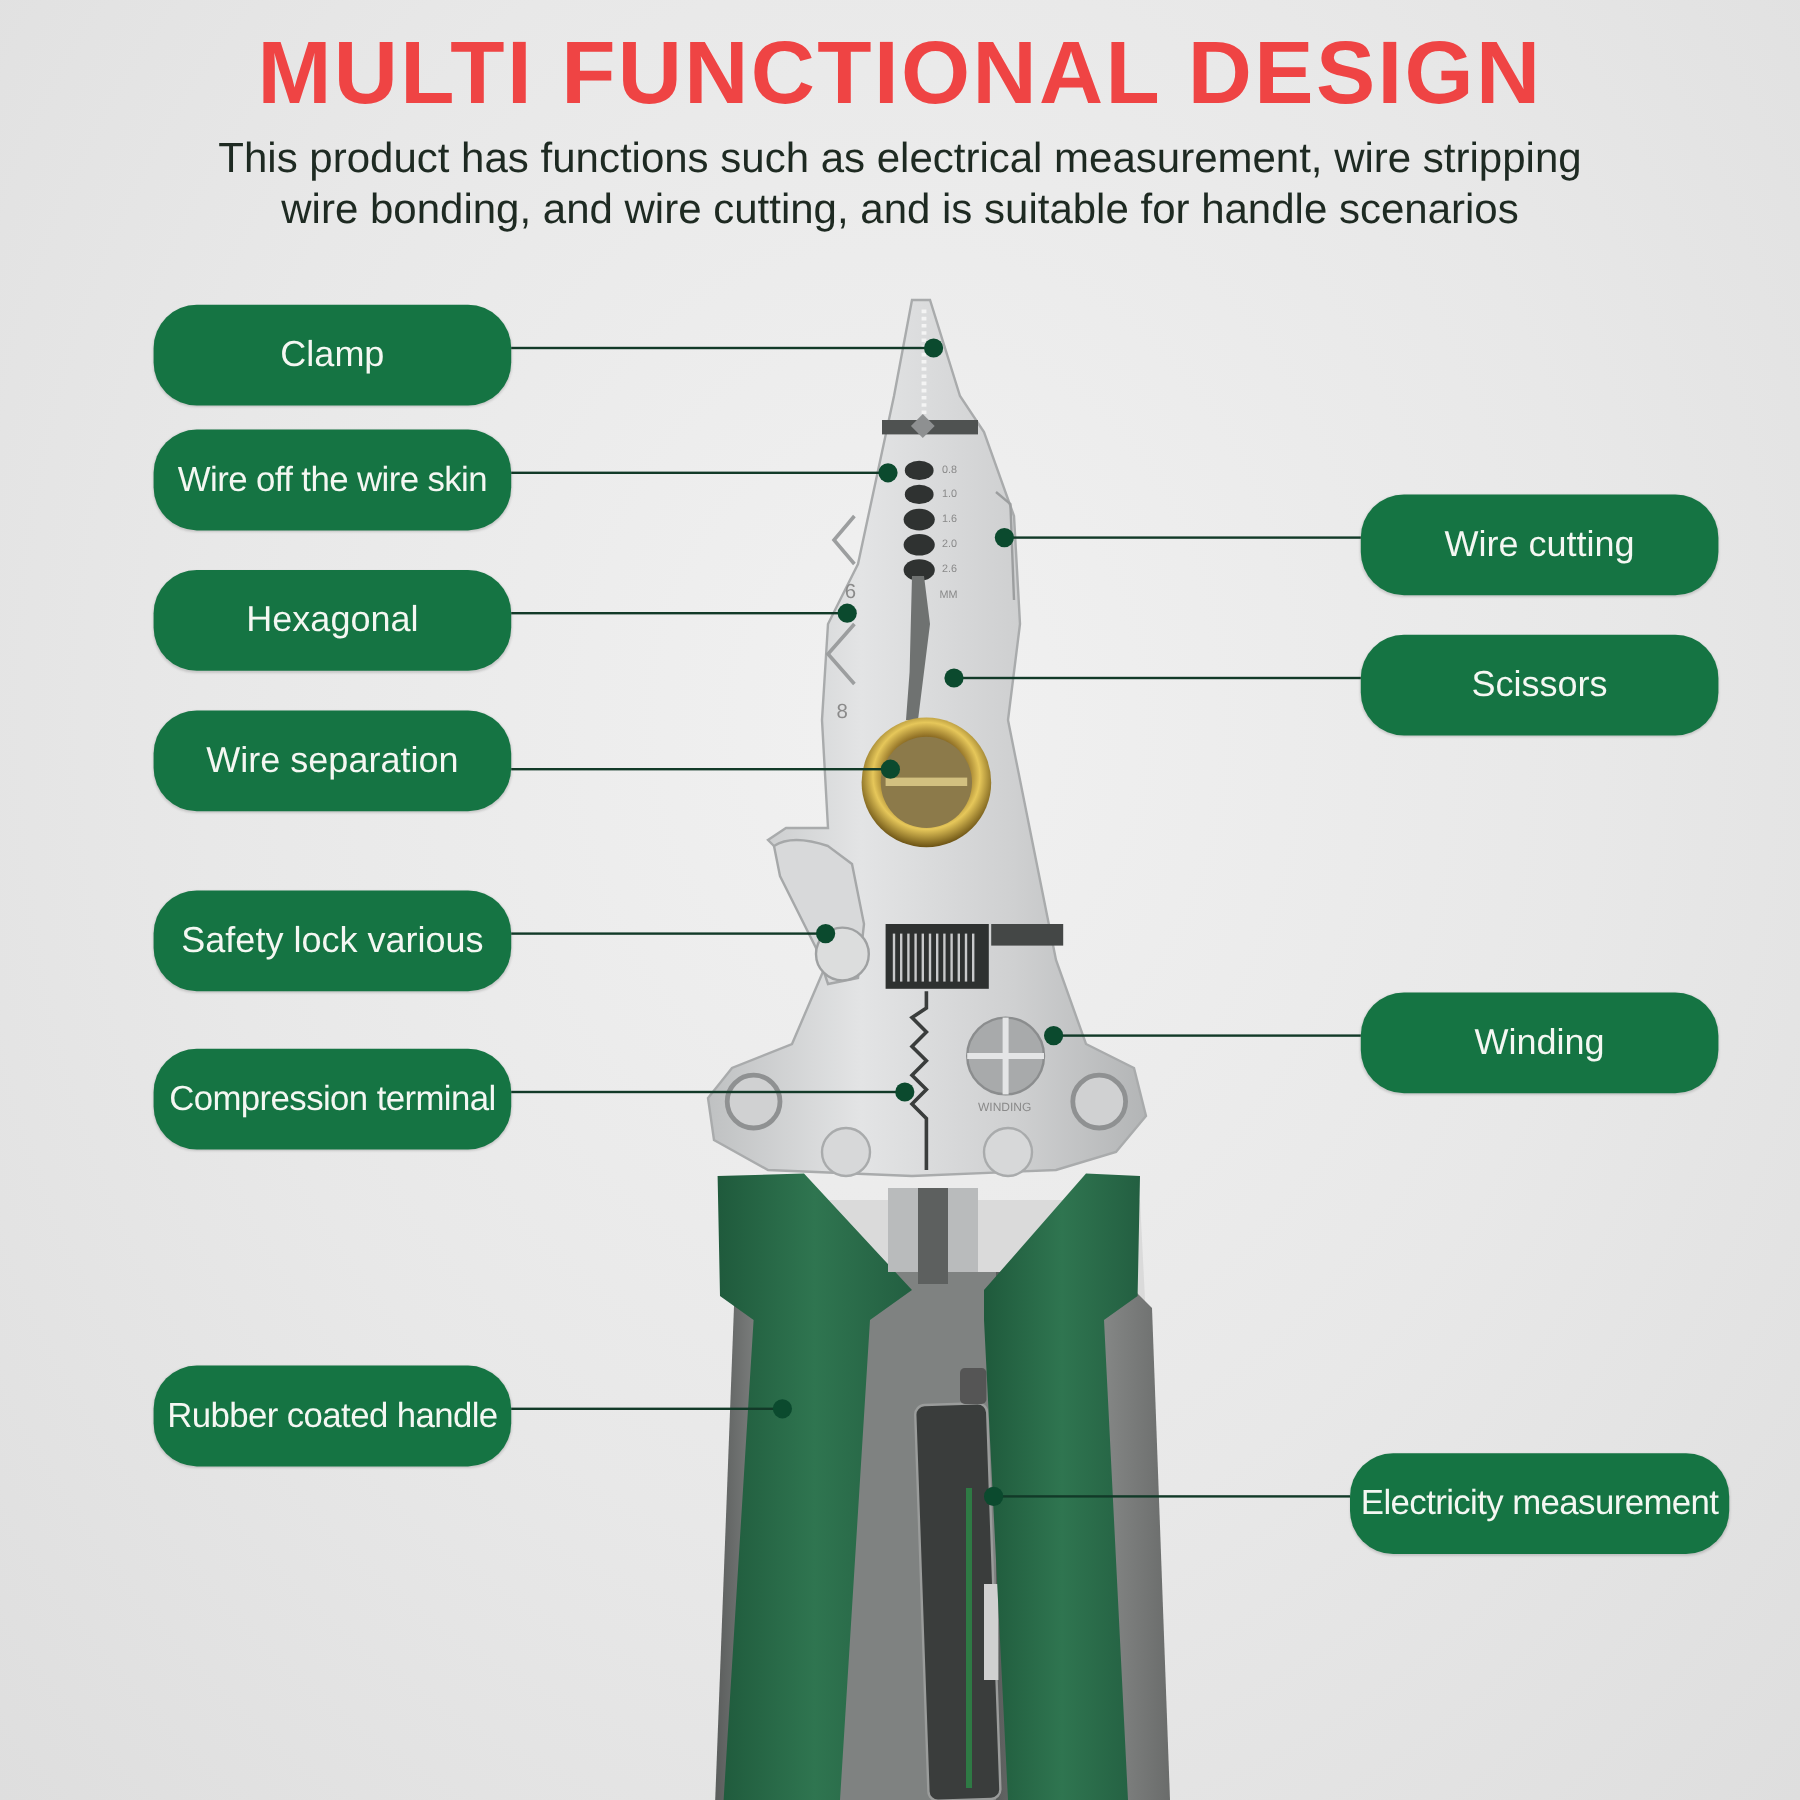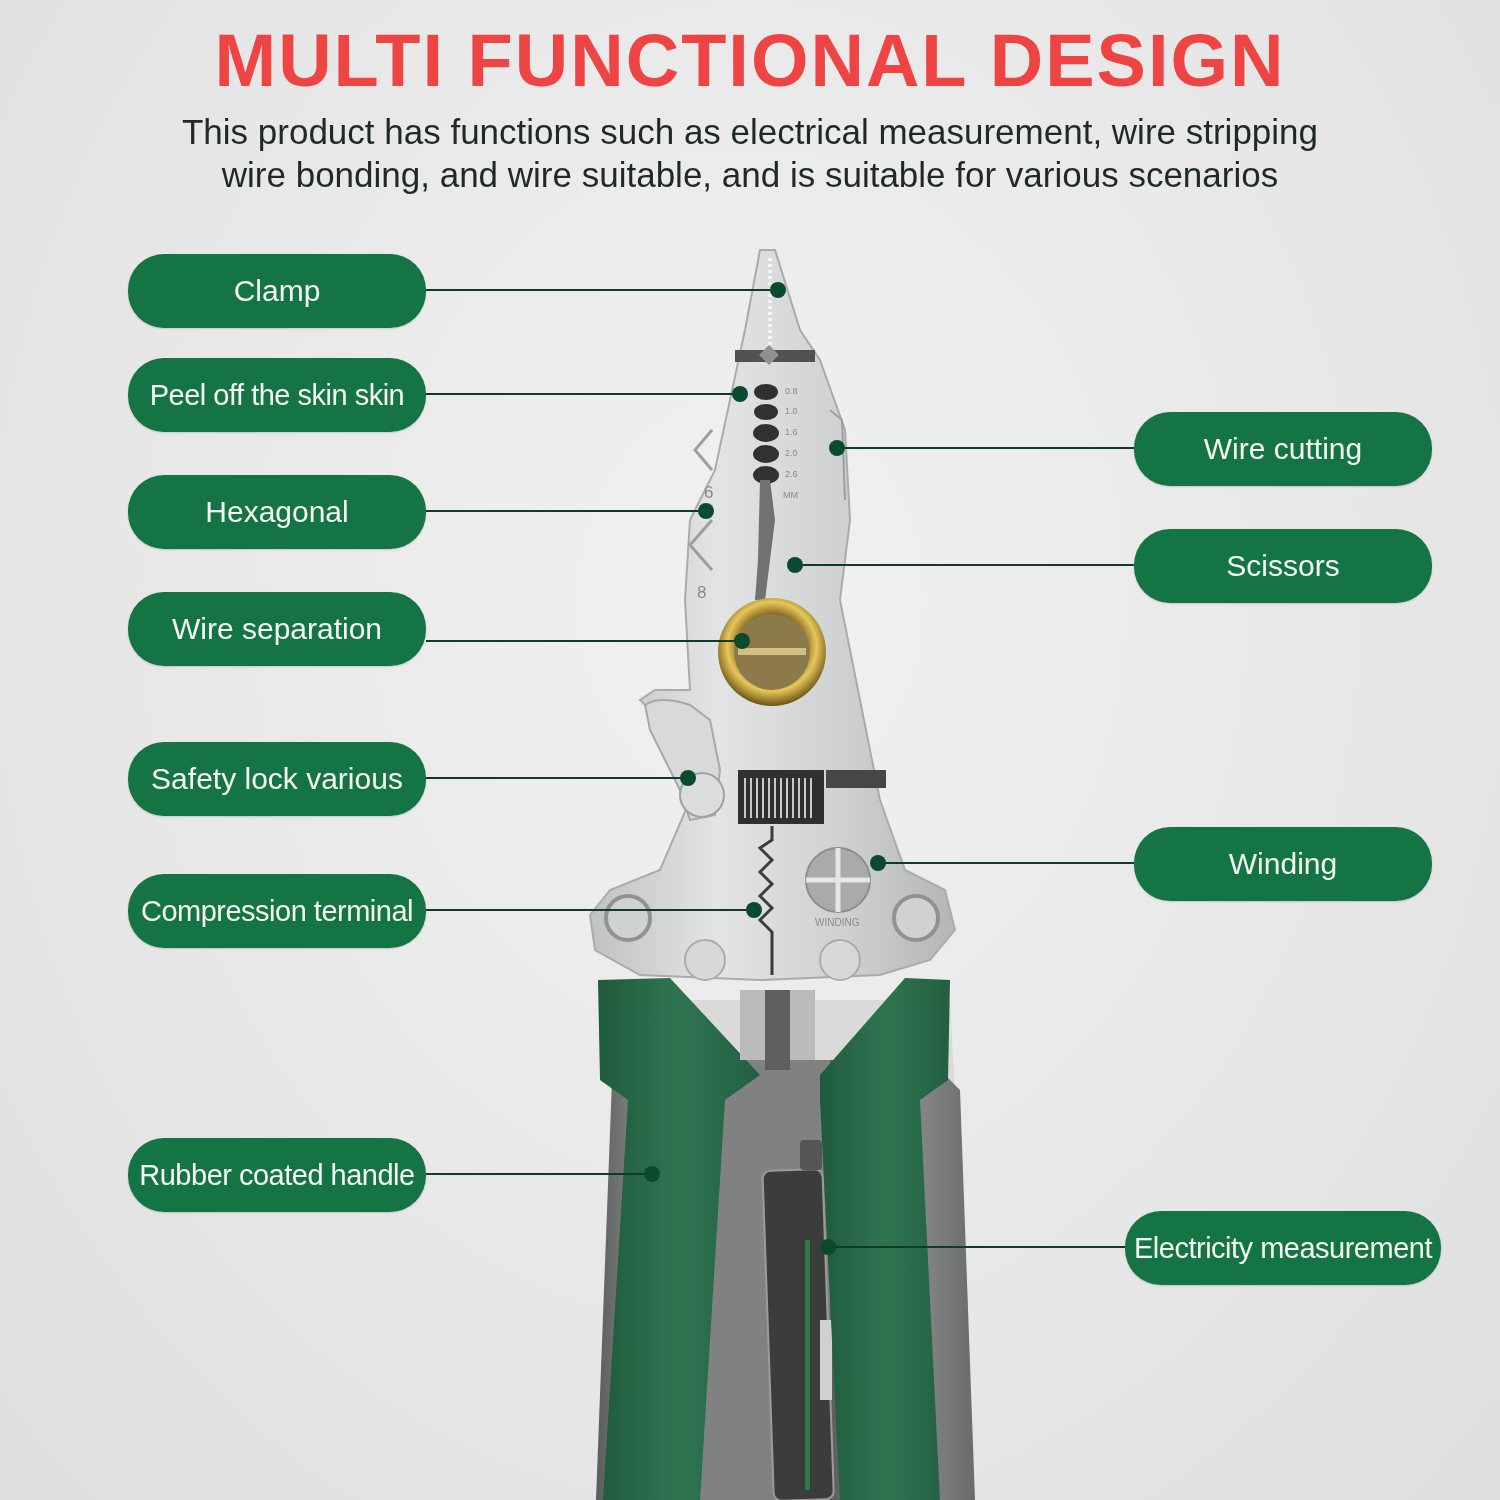--- a/index.html
+++ b/index.html
@@ -12,41 +12,41 @@
     position:absolute; left:0; width:1500px; top:18px; text-align:center;
     font-family:"Liberation Sans", sans-serif; font-weight:bold; font-size:74px;
     letter-spacing:2px; color:#ef4444; line-height:86px;
   }
   .subtitle {
     position:absolute; left:0; width:1500px; top:110px; text-align:center;
     font-size:35px; line-height:43px; color:#1e2a22;
   }
   .subtitle span { display:block; }
   .pill {
-    position:absolute; height:74px; border-radius:36px; background:#157443;
+    position:absolute; height:84px; border-radius:36px; background:#157443;
     color:#f4f7f2; font-size:30px; display:flex; align-items:center; justify-content:center;
     box-shadow: 0 1px 2px rgba(0,0,0,0.15); white-space:nowrap;
     font-family:"Liberation Sans", sans-serif;
   }
   .pill.left { left:128px; width:298px; }
   .pill.right { left:1134px; width:298px; }
   .pill.narrowtext { letter-spacing:-0.5px; font-size:29px; }
   .line { position:absolute; height:2px; background:#123a28; }
   .dot { position:absolute; width:16px; height:16px; border-radius:50%; background:#0b4a2e; margin:-8px 0 0 -8px; z-index:5; }
   svg.tool { position:absolute; left:0; top:0; z-index:1; }
   .overlay { z-index:4; }
   .scale-text { font-family:"Liberation Sans", sans-serif; fill:#8a8a8a; }
 </style>
 </head>
 <body>
 
 <div class="title">MULTI FUNCTIONAL DESIGN</div>
 <div class="subtitle">
   <span>This product has functions such as electrical measurement, wire stripping</span>
-  <span>wire bonding, and wire suitable, and is suitable for various scenarios</span>
+  <span>wire bonding, and wire cutting, and is suitable for handle scenarios</span>
 </div>
 
 <svg class="tool" width="1500" height="1500" viewBox="0 0 1500 1500">
   <defs>
     <linearGradient id="steel" x1="0" x2="1" y1="0" y2="0">
       <stop offset="0" stop-color="#bfc1c2"></stop>
       <stop offset="0.35" stop-color="#e3e4e5"></stop>
       <stop offset="0.7" stop-color="#cfd0d1"></stop>
       <stop offset="1" stop-color="#b3b5b6"></stop>
     </linearGradient>
@@ -156,21 +156,21 @@
   <circle cx="628" cy="918" r="22" fill="#d0d1d2" stroke="#8f9192" stroke-width="4"></circle>
   <circle cx="916" cy="918" r="22" fill="#d0d1d2" stroke="#8f9192" stroke-width="4"></circle>
   <circle cx="705" cy="960" r="20" fill="#d7d8d9" stroke="#a9abac" stroke-width="2"></circle>
   <circle cx="840" cy="960" r="20" fill="#d7d8d9" stroke="#a9abac" stroke-width="2"></circle>
 </svg>
 
 <div class="pill left overlay" style="top:254px;">Clamp</div>
 <div class="line overlay" style="left:426px; top:289px; width:352px;"></div>
 <div class="dot" style="left:778px; top:290px;"></div>
 
-<div class="pill left overlay narrowtext" style="top:358px;">Peel off the skin skin</div>
+<div class="pill left overlay narrowtext" style="top:358px;">Wire off the wire skin</div>
 <div class="line overlay" style="left:426px; top:393px; width:314px;"></div>
 <div class="dot" style="left:740px; top:394px;"></div>
 
 <div class="pill left overlay" style="top:475px;">Hexagonal</div>
 <div class="line overlay" style="left:426px; top:510px; width:280px;"></div>
 <div class="dot" style="left:706px; top:511px;"></div>
 
 <div class="pill left overlay" style="top:592px;">Wire separation</div>
 <div class="line overlay" style="left:426px; top:640px; width:316px;"></div>
 <div class="dot" style="left:742px; top:641px;"></div>

